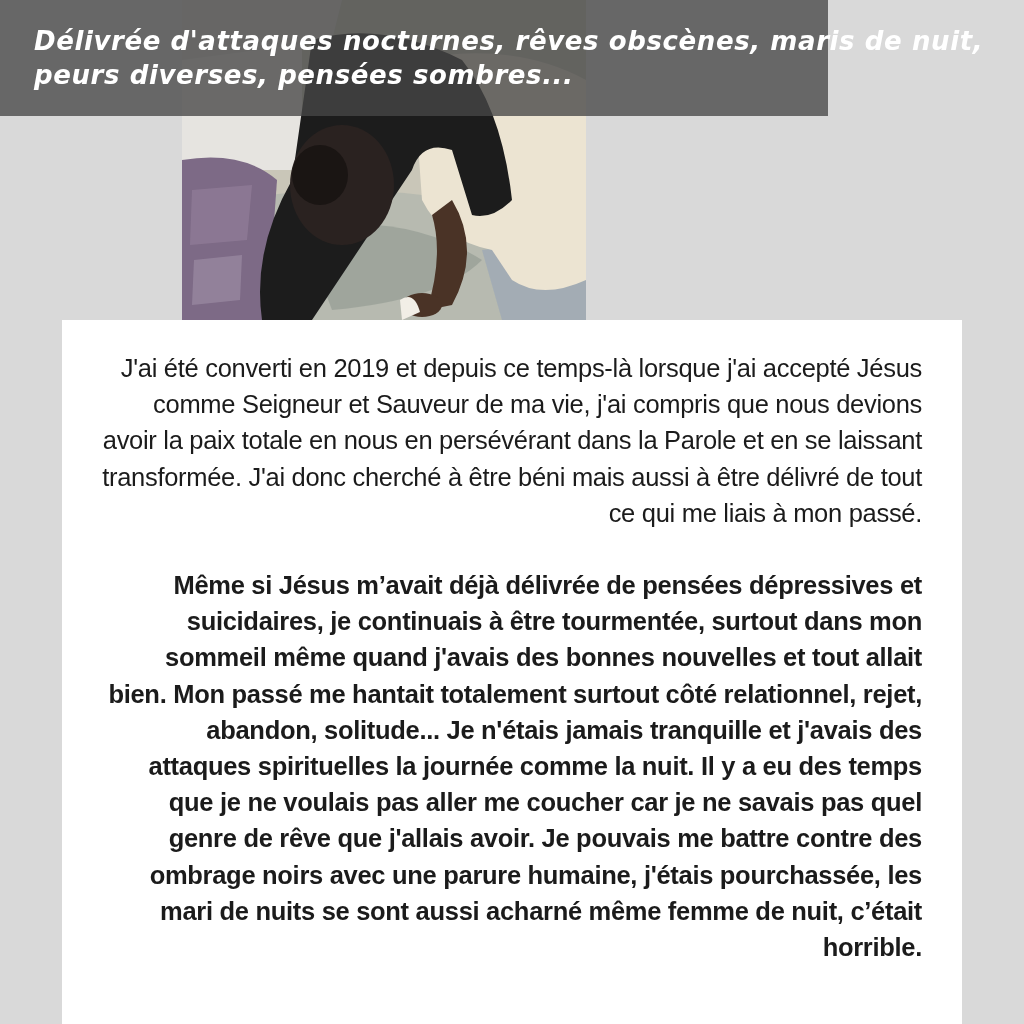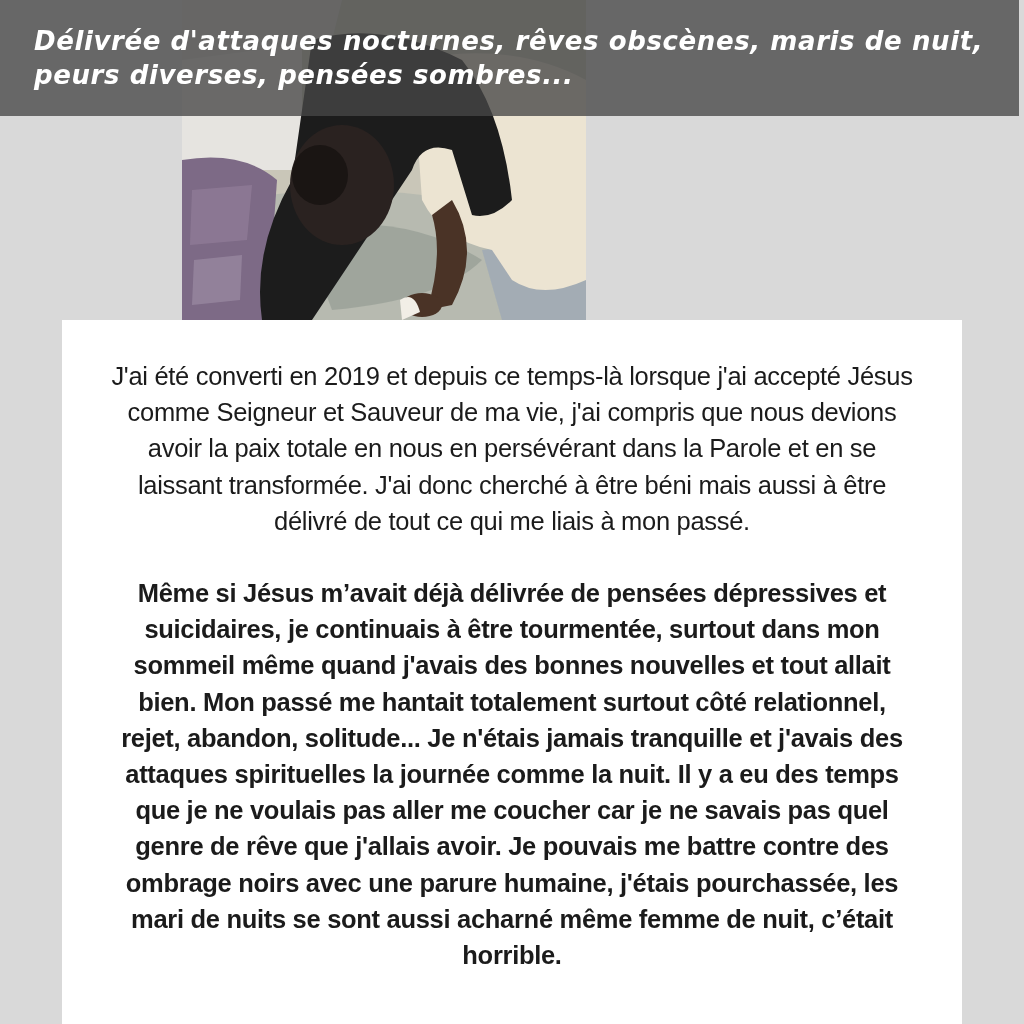--- a/index.html
+++ b/index.html
@@ -7,42 +7,42 @@
     width: 1024px; height: 1024px; overflow: hidden;
     background: #d9d9d9; position: relative;
     font-family: "Liberation Sans", sans-serif;
   }
   .photo {
     position: absolute; left: 182px; top: 0; width: 404px; height: 320px;
     overflow: hidden; background: #cfcac0;
   }
   .photo svg { display: block; }
   .banner {
-    position: absolute; left: 0; top: 0; width: 1019px; height: 116px;
+    position: absolute; left: 0; top: 0; width: 828px; height: 116px;
     background: rgba(70,70,70,0.78);
   }
   .banner-title {
     position: absolute; left: 34px; top: 24px; width: 960px;
     color: #ffffff; font-weight: bold; font-style: italic;
     font-family: "DejaVu Sans", sans-serif;
     font-size: 26px; line-height: 34px; letter-spacing: 0.6px;
     margin: 0;
   }
   .card {
     position: absolute; left: 62px; top: 320px; width: 900px; height: 704px;
     background: #ffffff;
   }
   .card-body {
     position: absolute; left: 40px; top: 30px; width: 820px;
     text-align: center; color: #1b1b1b;
     font-size: 25.5px; line-height: 36.2px;
     font-family: "Liberation Sans", sans-serif;
     letter-spacing: -0.3px;
   }
-  .card-body p { margin: 8px; }
+  .card-body p { margin: 0; text-align: right; }
   .card-body p + p { margin-top: 36px; font-weight: bold; }
 </style>
 </head>
 <body>
 
 <div class="photo">
   <svg width="404" height="320" viewBox="0 0 404 320" xmlns="http://www.w3.org/2000/svg">
 
     <rect x="0" y="0" width="404" height="320" fill="#c9c6b8"></rect>
     <path d="M60 200 Q200 170 404 230 L404 320 L60 320 Z" fill="#b7bab0"></path>

